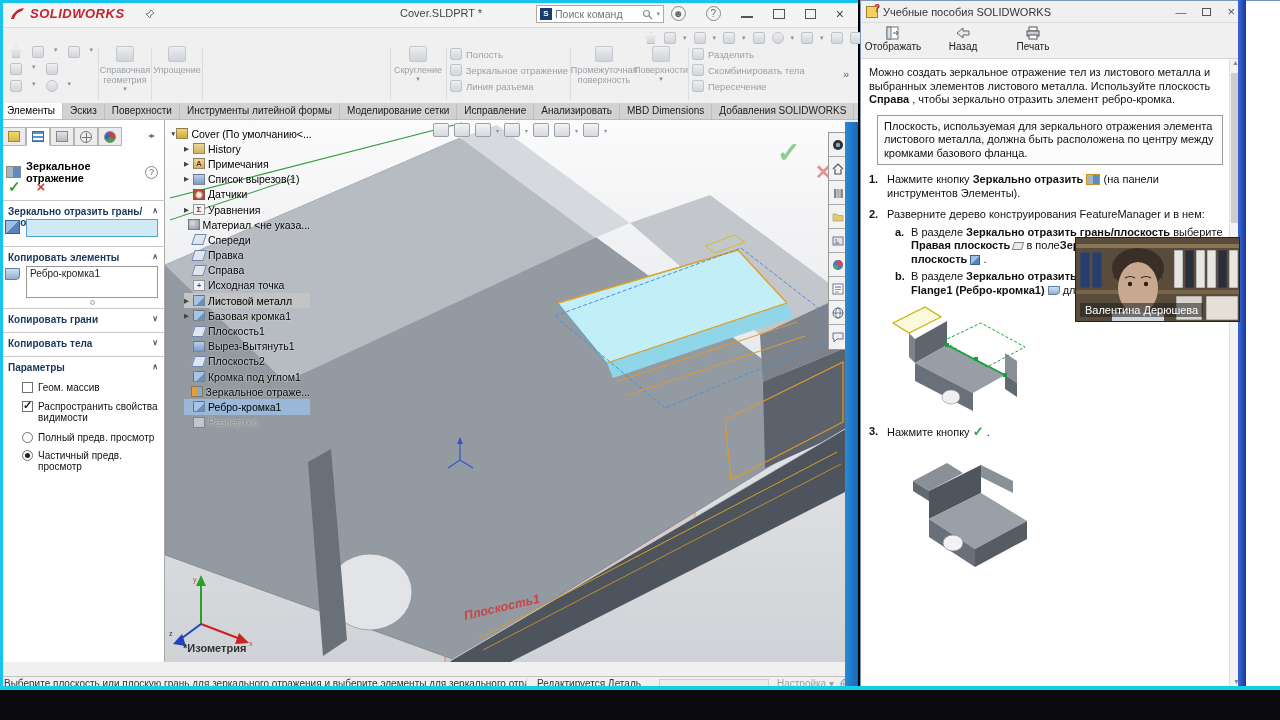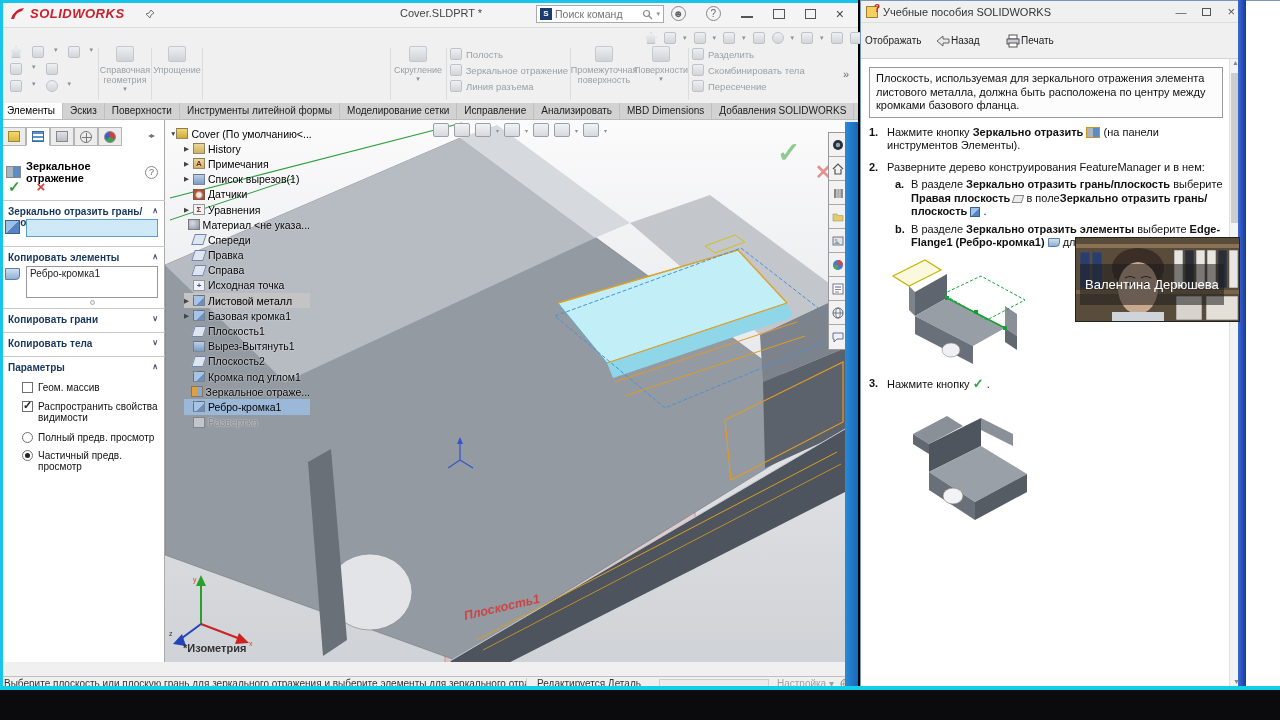--- a/index.html
+++ b/index.html
@@ -118,46 +118,46 @@
 .sbar .sunken{width:110px;height:10px;border:1px solid #cfcfcf;background:#ececec;margin:0 8px}
 .sbar .cust{color:#a0a0a0;padding-right:6px}
 
 #tut{left:860px;top:0;width:427px;height:690px;background:#fff;border:1px solid #7a96b8}
 .ttb{left:0;top:0;width:384px;height:22px;background:#f0f0f0;border-bottom:1px solid #dcdcdc;display:flex;align-items:center;font-size:11px;color:#333}
 .tuticon{width:12px;height:12px;background:#f5d060;border:1px solid #a08030;margin:0 5px;position:relative}
 .tuticon:after{content:"?";position:absolute;right:-3px;top:-4px;color:#c82020;font-weight:bold;font-size:10px}
 .ttb .ctls{margin-left:auto;display:flex;gap:16px;padding-right:10px;align-items:center;color:#555}
 .tbox{width:9px;height:8px;border:1.2px solid #555}
 .ttool{left:0;top:22px;width:384px;height:36px;background:#f0f0f0;border-bottom:1px solid #d5d5d5;display:flex;gap:14px;padding:2px 4px;font-size:10px;color:#222}
-.titem{display:flex;align-items:center;width:56px}
+.titem{display:flex;flex-direction:column;align-items:center;width:56px}
 .tcontent{left:4px;top:58px;width:364px;height:628px;background:#fff;font-size:11px;color:#111;line-height:13.5px}
 .thead{width:100%;height:28px;background:linear-gradient(180deg,#45586c,#121f2d);color:#fff;font-weight:bold;font-size:13.5px;padding:6px 7px;line-height:16px}
 .tpara{padding:7px 6px 0 4px}
-.tnote{margin:8px 6px 0 4px;border:1px solid #999;background:#fcfcfc;padding:4px 6px}
+.tnote{margin:8px 6px 0 12px;border:1px solid #999;background:#fcfcfc;padding:4px 6px}
 .step{display:flex;margin:8px 4px 0 4px}
 .step .num{width:18px;font-weight:bold;flex:none}
 .substep{display:flex;margin:4px 4px 0 30px}
 .substep .num{width:16px;font-weight:bold;flex:none}
 .stext b{font-weight:bold}
 .icmirror{display:inline-block;width:14px;height:11px;border:1px solid #d09020;background:linear-gradient(90deg,#aab4be 0 50%,#5a8cc8 50%);vertical-align:-2px}
 .icplane{display:inline-block;width:10px;height:8px;border:1px solid #888;background:#ececec;transform:skewX(-18deg);vertical-align:-1px}
 .iccube{display:inline-block;width:10px;height:10px;background:linear-gradient(135deg,#9cc0e8 0 55%,#5584c0 55%);border:1px solid #3a6090;vertical-align:-2px}
 .icflange{display:inline-block;width:12px;height:9px;background:linear-gradient(#cfe0f0,#8fb0d0);border:1px solid #5a80a8;border-radius:0 0 4px 0;vertical-align:-1px}
 .greencheck{color:#3aa04a;font-weight:bold;font-size:13px}
 .tfoot-line{left:4px;top:630px;width:360px;height:1px;background:#cfcfcf}
 .tflabel{top:637px;font-size:10.5px;font-weight:bold;color:#333;font-variant:small-caps;letter-spacing:.3px}
 .tflink{top:651px;background:#ececec;color:#7088a8;font-size:10.5px;text-align:center;padding:2px 6px;line-height:12px}
 .morechev{left:350px;top:648px;color:#999;font-size:12px}
 
 .tscroll{left:368px;top:58px;width:12px;height:628px;background:#f3f3f3;border-left:1px solid #e0e0e0;font-size:7px;color:#888;text-align:center}
 .thumb{left:1px;top:14px;width:10px;height:150px;background:#cdcdcd;position:absolute}
 .tutedge{left:1238px;top:0;width:8px;height:690px;background:linear-gradient(90deg,#3a68d8,#1a3a9a)}
 
 #cam{left:1075px;top:237px;width:165px;height:85px;background:#4a3e30;overflow:hidden;border:1px solid #222}
-.camname{left:4px;bottom:16px;position:absolute;background:rgba(30,30,30,.55);color:#fff;font-size:13px;padding:13px 5px}
+.camname{left:4px;bottom:4px;position:absolute;background:rgba(30,30,30,.55);color:#fff;font-size:11px;padding:1px 5px}
 
 #tbar{left:0;top:690px;width:1280px;height:30px;background:#0b0b0d}
 
 .sb-top{left:0;top:0;width:858px;height:3px;background:#17c5ec}
 .sb-left{left:0;top:0;width:3px;height:690px;background:#17c5ec}
 .sb-bottom{left:0;top:686px;width:1280px;height:4px;background:#12cfe8}
 .sb-mid{left:845px;top:122px;width:13px;height:564px;background:linear-gradient(90deg,#2a8ad8,#1668b8)}
 </style>
 </head>
 <body>
@@ -705,20 +705,21 @@
         <svg width="16" height="16">
             <rect x="4" y="2" width="8" height="4" fill="#fff" stroke="#555"></rect>
             <rect x="2" y="6" width="12" height="5" fill="#ccd" stroke="#555"></rect>
             <rect x="4" y="10" width="8" height="4" fill="#fff" stroke="#555"></rect>
           </svg>
         <span>Печать</span>
       </span>
     </div>
 
     <div class="tcontent a">
+      <div class="tpara"><span>Можно создать зеркальное отражение тел из листового металла и выбранных элементов листового металла. Используйте плоскость </span><b>Справа</b><span> , чтобы зеркально отразить элемент ребро-кромка.</span></div>
       <div class="tnote">Плоскость, используемая для зеркального отражения элемента листового металла, должна быть расположена по центру между кромками базового фланца.</div>
 
       <div class="step">
         <span class="num">1.</span>
         <span class="stext"><span>Нажмите кнопку </span><b>Зеркально отразить</b> <span class="icmirror"></span><span> (на панели инструментов Элементы).</span></span>
       </div>
       <div class="step">
         <span class="num">2.</span>
         <span class="stext">Разверните дерево конструирования FeatureManager и в нем:</span>
       </div>

